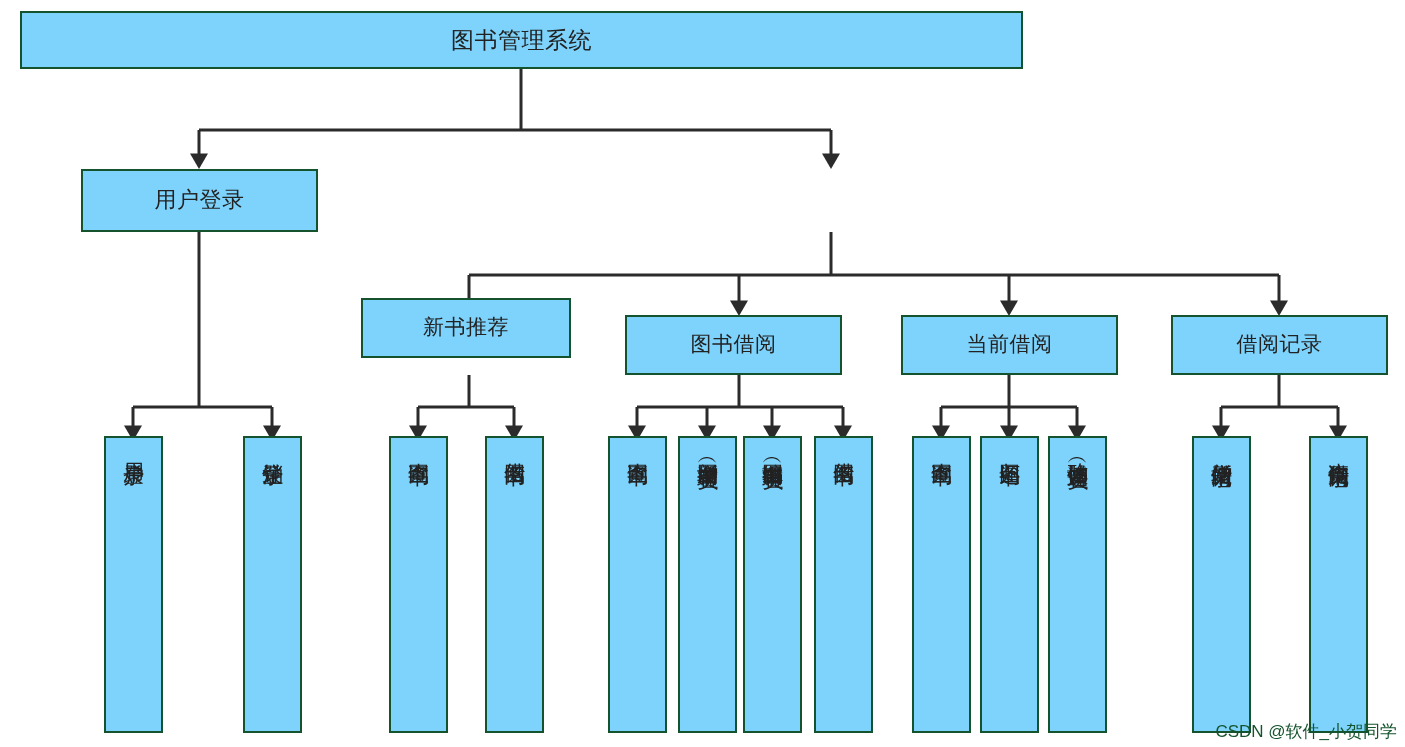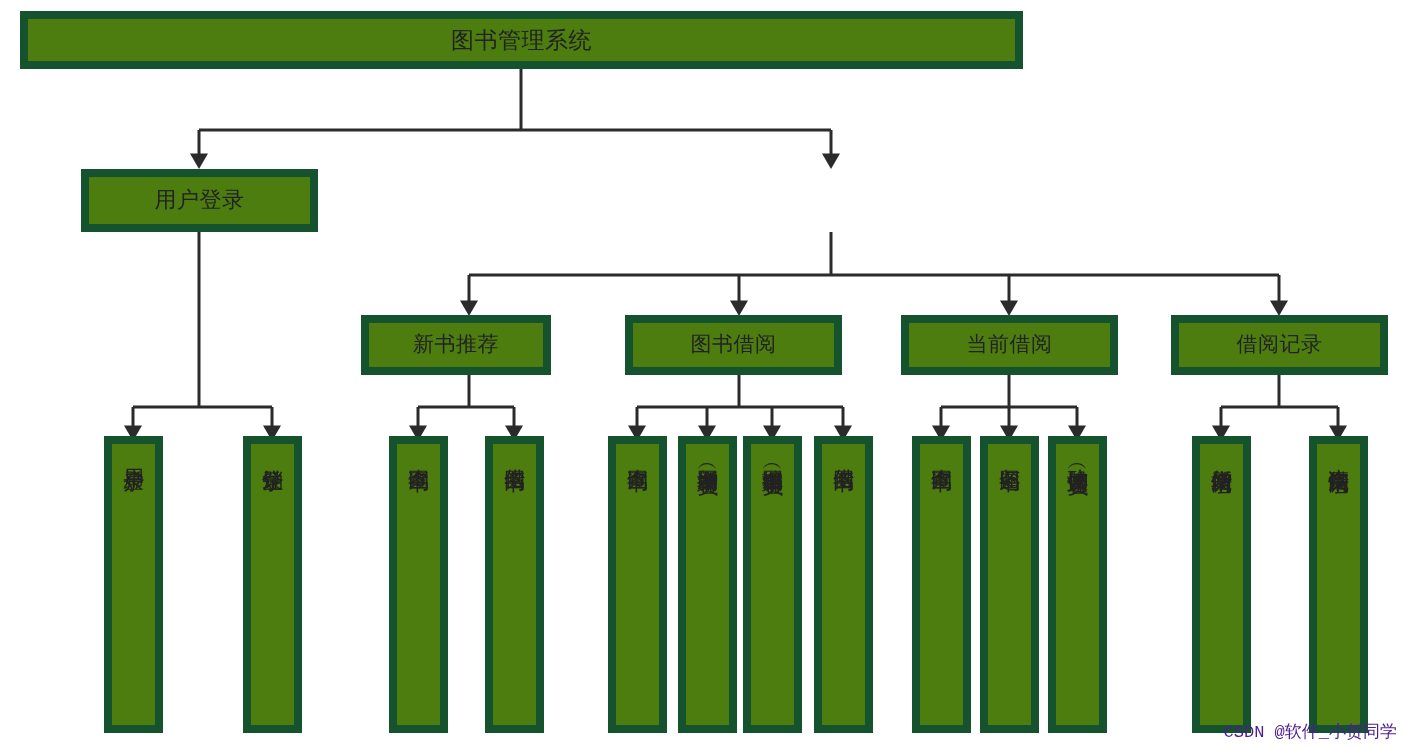--- a/index.html
+++ b/index.html
@@ -21,22 +21,22 @@
     position: absolute;
     left: 0;
     top: 0;
     width: 1405px;
     height: 747px;
     pointer-events: none;
   }
   .node {
     position: absolute;
     box-sizing: border-box;
-    background: #4d7c0f;
-    border: 8px solid #14532d;
+    background: #7dd3fc;
+    border: 2px solid #14532d;
     display: flex;
     align-items: center;
     justify-content: center;
     color: #222222;
     z-index: 2;
   }
   .node .lbl {
     display: block;
     text-align: center;
     line-height: 1.22;
@@ -57,24 +57,24 @@
   }
   #root-node .lbl   { font-size: 23px; }
   .lvl2 .lbl        { font-size: 22px; }
   .lvl3 .lbl        { font-size: 21px; }
   .leaf .lbl        { font-size: 21px; }
   #watermark {
     position: absolute;
     right: 8px;
     bottom: 4px;
     font-size: 17px;
-    color: #4c1d95;
+    color: #14532d;
     white-space: nowrap;
     z-index: 5;
-    font-family: Liberation Mono, monospace;
+    font-family: Liberation Sans, sans-serif;
   }
 </style>
 </head>
 <body>
 
 <div id="canvas">
 
   <svg id="edges" viewBox="0 0 1405 747" xmlns="http://www.w3.org/2000/svg">
     <defs>
       <marker id="arrow" markerWidth="10" markerHeight="10" refX="2.2" refY="3" orient="auto" markerUnits="strokeWidth">
@@ -127,21 +127,21 @@
 
   <div class="node horiz" id="root-node" style="left:20px; top:11px; width:1003px; height:58px;">
     <span class="lbl">图书管理系统</span>
   </div>
 
   <div class="node horiz lvl2" style="left:81px; top:169px; width:237px; height:63px;">
     <span class="lbl">用户登录</span>
   </div>
 
 
-  <div class="node horiz lvl3" style="left:361px; top:315px; width:190px; height:60px;">
+  <div class="node horiz lvl3" style="left:361px; top:298px; width:210px; height:60px;">
     <span class="lbl">新书推荐</span>
   </div>
 
   <div class="node horiz lvl3" style="left:625px; top:315px; width:217px; height:60px;">
     <span class="lbl">图书借阅</span>
   </div>
 
   <div class="node horiz lvl3" style="left:901px; top:315px; width:217px; height:60px;">
     <span class="lbl">当前借阅</span>
   </div>

